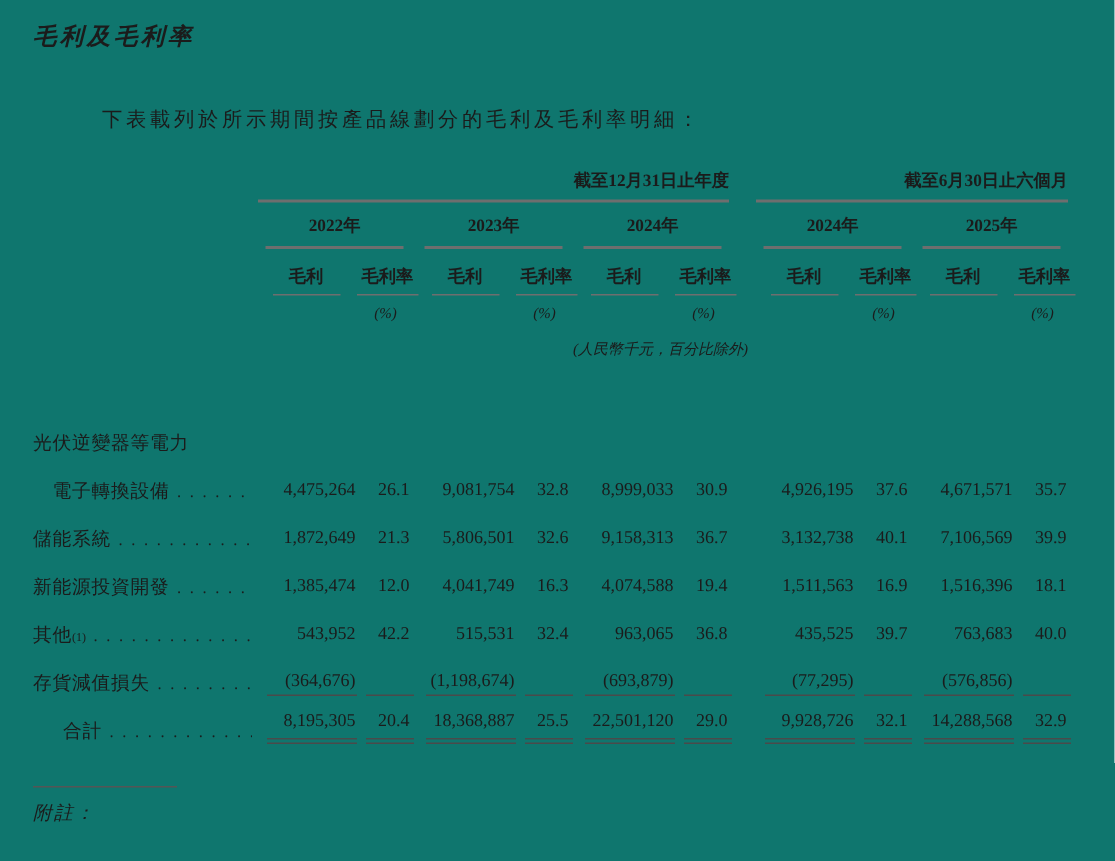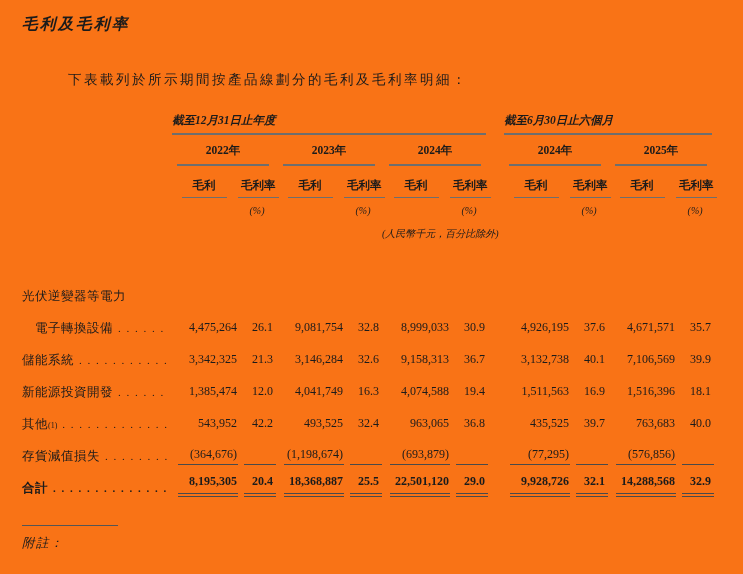--- a/index.html
+++ b/index.html
@@ -1,29 +1,29 @@
 <!DOCTYPE html>
 <html><head>
 <meta charset="utf-8">
 <style>
   html,body { margin:0; padding:0; background:#ffffff; }
   body { font-family:"Liberation Serif","DejaVu Serif",serif; color:#1b1b1b; }
   .page { position:relative; width:743px; height:574px; box-sizing:border-box;
-          padding:10px 0 0 22px; overflow:hidden; background:#f97316; }
+          padding:10px 0 0 22px; overflow:hidden; background:#0f766e; }
 
   .title { font-size:15.5px; font-weight:bold; font-style:italic;
            letter-spacing:2.5px; margin:4px 0 0 0; }
   .intro { font-size:13.5px; letter-spacing:2.5px; margin:36px 0 0 46px; }
 
   table.gp { border-collapse:collapse; table-layout:fixed; width:692px; margin-top:24px; }
   th,td { padding:0; font-weight:normal; vertical-align:bottom; }
 
   
   .grp-in { margin:0 2px; padding:0 0 5px 0; border-bottom:2px solid #6e6e6e;
-            text-align:left; font-weight:bold; font-size:11.5px; white-space:nowrap;font-style:italic; }
+            text-align:right; font-weight:bold; font-size:11.5px; white-space:nowrap; }
   
   .r-year th { padding-top:8px; }
   .yr-in { margin:0 7px; padding:0 0 6px 0; border-bottom:2px solid #6e6e6e;
            text-align:center; font-weight:bold; font-size:11.5px; }
   
   .r-ch th { text-align:center; padding-top:9px; }
   .ch-in { display:inline-block; border-bottom:1.5px solid #6e6e6e;
            padding:0 11px 4px 11px; font-weight:bold; font-size:11.5px; white-space:nowrap; }
   .ch-in.narrow { padding:0 3px 4px 3px; }
   
@@ -39,21 +39,21 @@
   .lblwrap { display:flex; align-items:baseline; white-space:nowrap; letter-spacing:0.5px; }
   .indent .lblwrap { padding-left:13px; }
   .dots { flex:1 1 auto; overflow:hidden; margin:0 2px 0 5px; font-size:11px; }
   .dots::after { content:". . . . . . . . . . . . . . . . . . . . . . . . . . . . ."; letter-spacing:1.5px; }
   td.num, td.rate { text-align:right; font-size:12px; }
   .cw { padding-bottom:2px; }
   td.num .cw { margin-left:8px; padding-right:1px; }
   td.rate .cw { margin-left:6px; padding-right:3px; }
   tr.u-single .cw { border-bottom:1.5px solid #4a4a4a; min-height:15px; }
   tr.u-double .cw { border-bottom:4px double #4a4a4a; padding-bottom:4px; }
-  tr.total td, tr.total .lblwrap { font-weight:bold; }
+  tr.total td, tr.total .lblwrap { font-weight:normal;margin-left:20px; }
   sup.fn-ref { font-size:8px; line-height:0; vertical-align:super; letter-spacing:0; }
 
   
   .fn-rule { width:96px; border-top:1px solid #555; margin-top:28px; }
   .fn-label { font-style:italic; font-size:12.5px; letter-spacing:1.5px; margin:9px 0 0 0; }
 </style>
 </head>
 <body>
 
 <div class="page">
@@ -193,27 +193,27 @@
           </td>
       </tr>
       <tr class="r-data">
         <td class="c-lbl">
           <div class="lblwrap">
               <span class="lab">儲能系統</span>
               <span class="dots"></span>
             </div>
         </td>
         <td class="num">
-            <div class="cw">3,342,325</div>
+            <div class="cw">1,872,649</div>
           </td>
         <td class="rate">
             <div class="cw">21.3</div>
           </td>
         <td class="num">
-            <div class="cw">3,146,284</div>
+            <div class="cw">5,806,501</div>
           </td>
         <td class="rate">
             <div class="cw">32.6</div>
           </td>
         <td class="num">
             <div class="cw">9,158,313</div>
           </td>
         <td class="rate">
             <div class="cw">36.7</div>
           </td>
@@ -278,21 +278,21 @@
               <span class="dots"></span>
             </div>
         </td>
         <td class="num">
             <div class="cw">543,952</div>
           </td>
         <td class="rate">
             <div class="cw">42.2</div>
           </td>
         <td class="num">
-            <div class="cw">493,525</div>
+            <div class="cw">515,531</div>
           </td>
         <td class="rate">
             <div class="cw">32.4</div>
           </td>
         <td class="num">
             <div class="cw">963,065</div>
           </td>
         <td class="rate">
             <div class="cw">36.8</div>
           </td>

